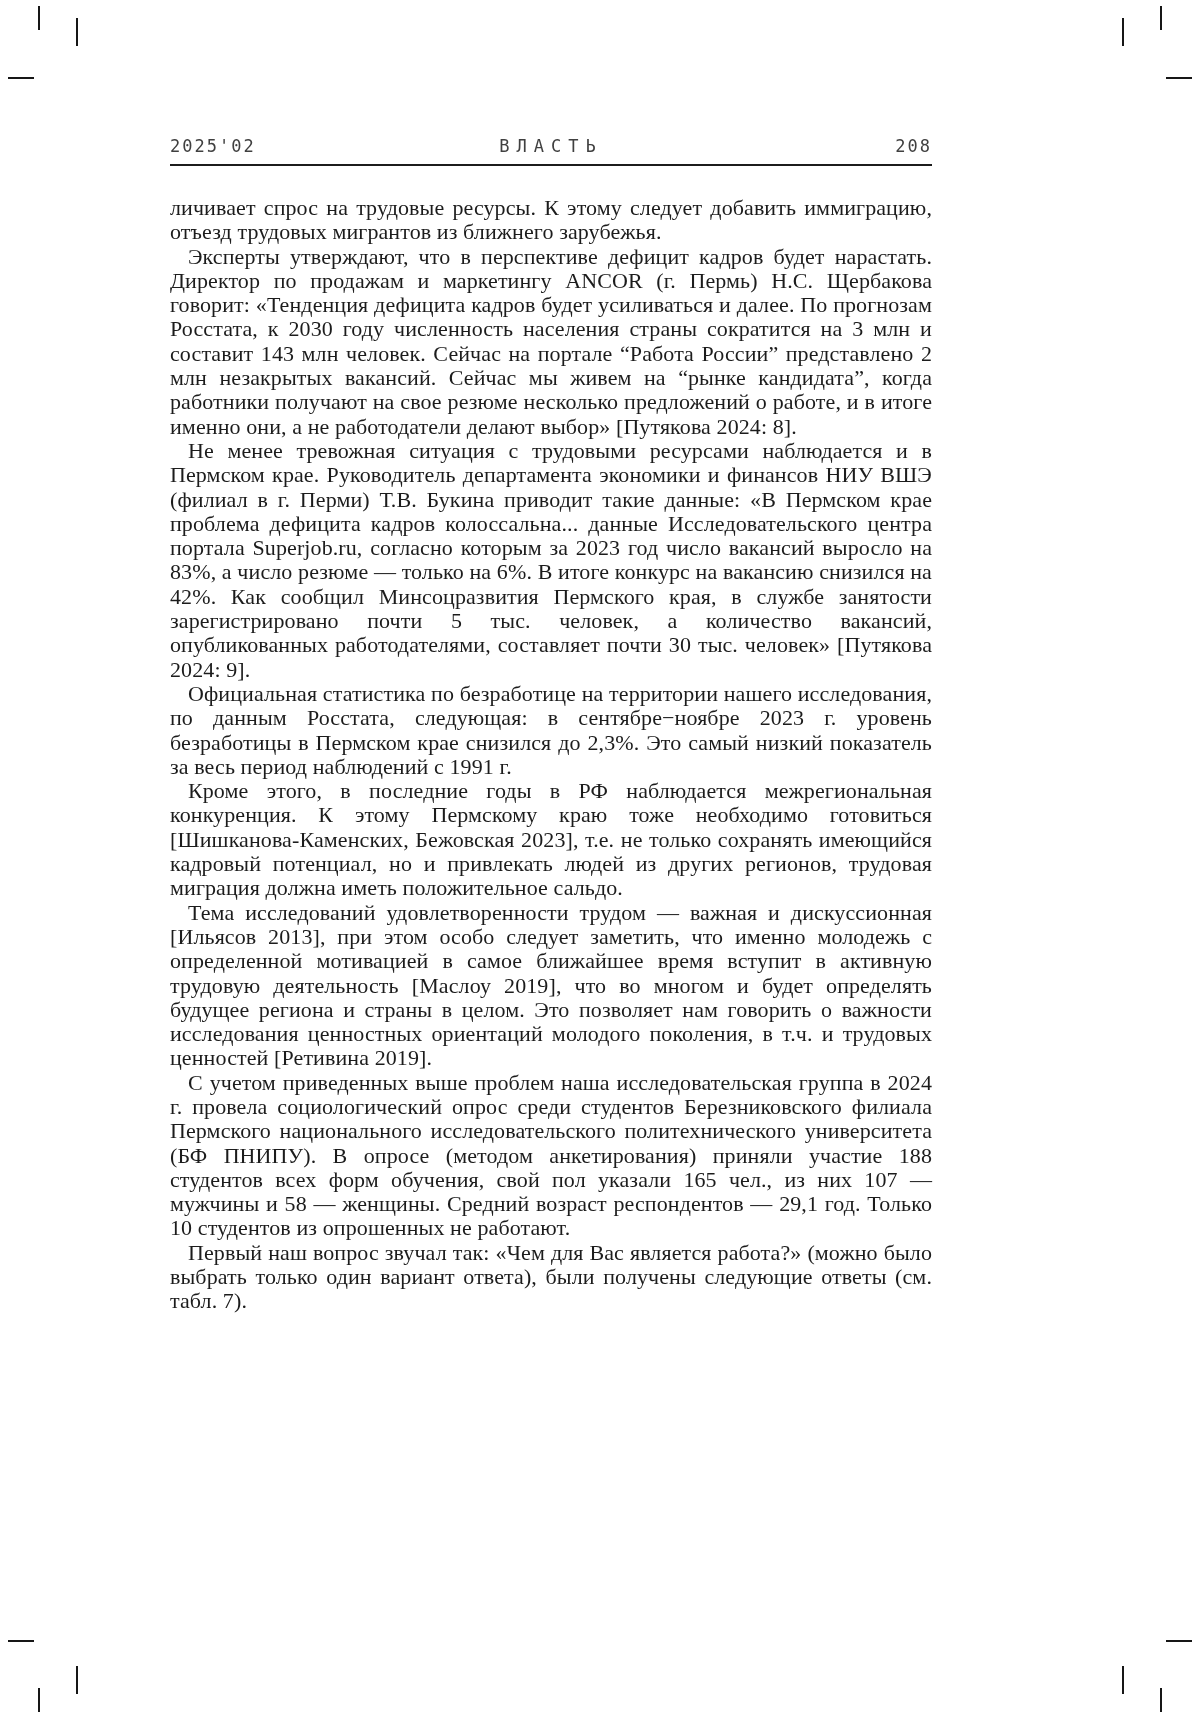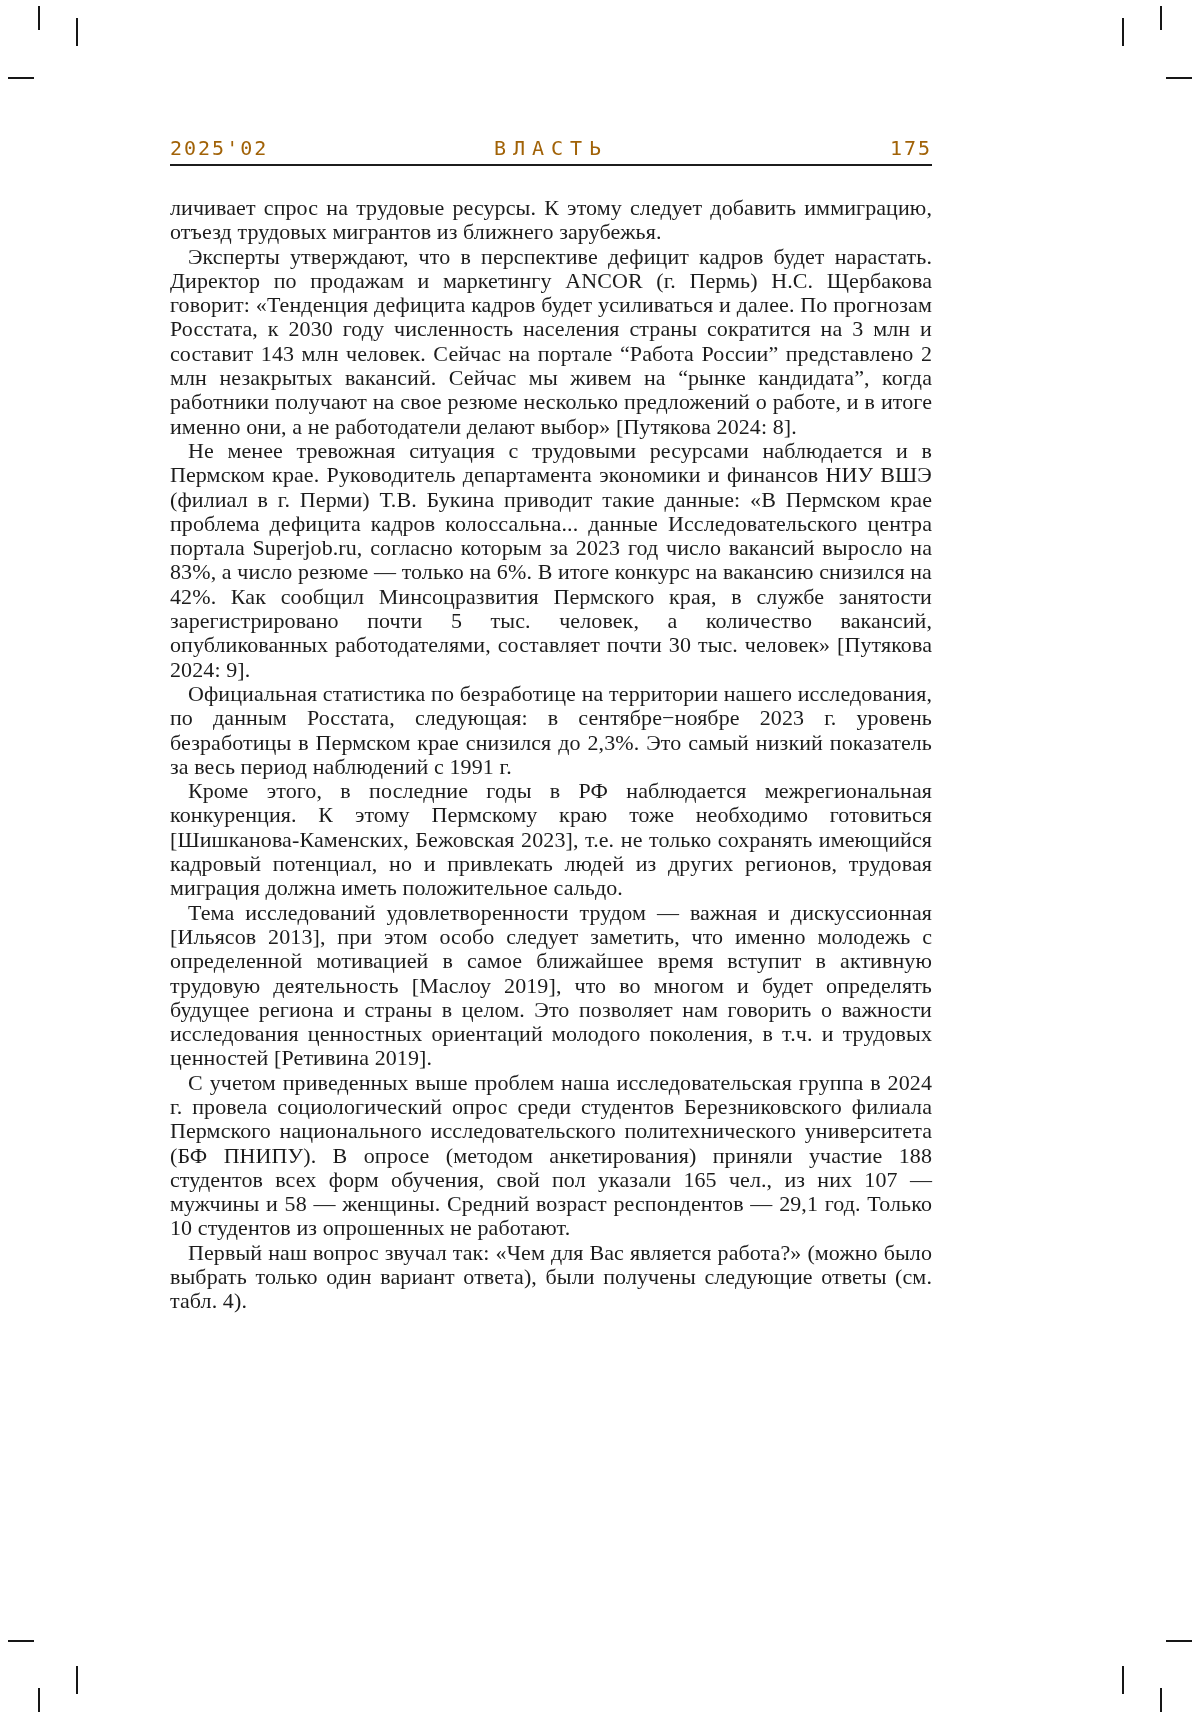--- a/index.html
+++ b/index.html
@@ -14,22 +14,22 @@
   .page { position: absolute; inset: 0; background: #ffffff; }
 
   
   .running-head {
     position: absolute;
     left: 170px; top: 136px; width: 762px;
     display: grid;
     grid-template-columns: 1fr auto 1fr;
     align-items: baseline;
     font-family: "DejaVu Sans Mono", "Liberation Mono", monospace;
-    font-size: 20px;
-    color: #a16207;
+    font-size: 17px;
+    color: #404040;
   }
   .rh-issue { justify-self: start; letter-spacing: 2px; }
   .rh-title { justify-self: center; letter-spacing: 7px; }
   .rh-page  { justify-self: end; letter-spacing: 2px; }
 
   .head-rule {
     position: absolute;
     left: 170px; top: 164px; width: 762px; height: 2px;
     background: #1c1c1c;
   }
@@ -67,29 +67,29 @@
   <div class="cm" style="left:38px;  top:1688px; width:2px;  height:24px;"></div>
   <div class="cm" style="left:8px;   top:1640px; width:26px; height:2px;"></div>
 
   <div class="cm" style="left:1122px; top:1666px; width:2px;  height:28px;"></div>
   <div class="cm" style="left:1160px; top:1688px; width:2px;  height:24px;"></div>
   <div class="cm" style="left:1166px; top:1640px; width:26px; height:2px;"></div>
 
   <header class="running-head">
     <span class="rh-issue">2025'02</span>
     <span class="rh-title">ВЛАСТЬ</span>
-    <span class="rh-page">175</span>
+    <span class="rh-page">208</span>
   </header>
 
   <div class="head-rule"></div>
 
   <article class="body-text">
       <p class="no-indent"><span>личивает спрос на трудовые ресурсы. К этому следует добавить иммиграцию, отъезд трудовых мигрантов из ближнего зарубежья.</span></p>
       <p><span>Эксперты утверждают, что в перспективе дефицит кадров будет нарастать. Директор по продажам и маркетингу </span><span class="it">ANCOR</span><span> (г. Пермь) Н.С. Щербакова говорит: «Тенденция дефицита кадров будет усиливаться и далее. По прогнозам Росстата, к 2030 году численность населения страны сократится на 3 млн и составит 143 млн человек. Сейчас на портале “Работа России” представлено 2 млн незакрытых вакансий. Сейчас мы живем на “рынке кандидата”, когда работники получают на свое резюме несколько предложений о работе, и в итоге именно они, а не работодатели делают выбор» [Путякова 2024: 8].</span></p>
       <p><span>Не менее тревожная ситуация с трудовыми ресурсами наблюдается и в Пермском крае. Руководитель департамента экономики и финансов НИУ ВШЭ (филиал в г. Перми) Т.В. Букина приводит такие данные: «В Пермском крае проблема дефицита кадров колоссальна... данные Исследовательского центра портала Superjob.ru, согласно которым за 2023 год число вакансий выросло на 83%, а число резюме — только на 6%. В итоге конкурс на вакансию снизился на 42%. Как сообщил Минсоцразвития Пермского края, в службе занятости зарегистрировано почти 5 тыс. человек, а количество вакансий, опубликованных работодателями, составляет почти 30 тыс. человек» [Путякова 2024: 9].</span></p>
       <p><span>Официальная статистика по безработице на территории нашего исследования, по данным Росстата, следующая: в сентябре−ноябре 2023 г. уровень безработицы в Пермском крае снизился до 2,3%. Это самый низкий показатель за весь период наблюдений с 1991 г.</span></p>
       <p><span>Кроме этого, в последние годы в РФ наблюдается межрегиональная конкуренция. К этому Пермскому краю тоже необходимо готовиться [Шишканова-Каменских, Бежовская 2023], т.е. не только сохранять имеющийся кадровый потенциал, но и привлекать людей из других регионов, трудовая миграция должна иметь положительное сальдо.</span></p>
       <p><span>Тема исследований удовлетворенности трудом — важная и дискуссионная [Ильясов 2013], при этом особо следует заметить, что именно молодежь с определенной мотивацией в самое ближайшее время вступит в активную трудовую деятельность [Маслоу 2019], что во многом и будет определять будущее региона и страны в целом. Это позволяет нам говорить о важности исследования ценностных ориентаций молодого поколения, в т.ч. и трудовых ценностей [Ретивина 2019].</span></p>
       <p><span>С учетом приведенных выше проблем наша исследовательская группа в 2024 г. провела социологический опрос среди студентов Березниковского филиала Пермского национального исследовательского политехнического университета (БФ ПНИПУ). В опросе (методом анкетирования) приняли участие 188 студентов всех форм обучения, свой пол указали 165 чел., из них 107 — мужчины и 58 — женщины. Средний возраст респондентов — 29,1 год. Только 10 студентов из опрошенных не работают.</span></p>
-      <p><span>Первый наш вопрос звучал так: «Чем для Вас является работа?» (можно было выбрать только один вариант ответа), были получены следующие ответы (см. табл. 4).</span></p>
+      <p><span>Первый наш вопрос звучал так: «Чем для Вас является работа?» (можно было выбрать только один вариант ответа), были получены следующие ответы (см. табл. 7).</span></p>
     </article>
 
 </div>
 
 </body></html>

